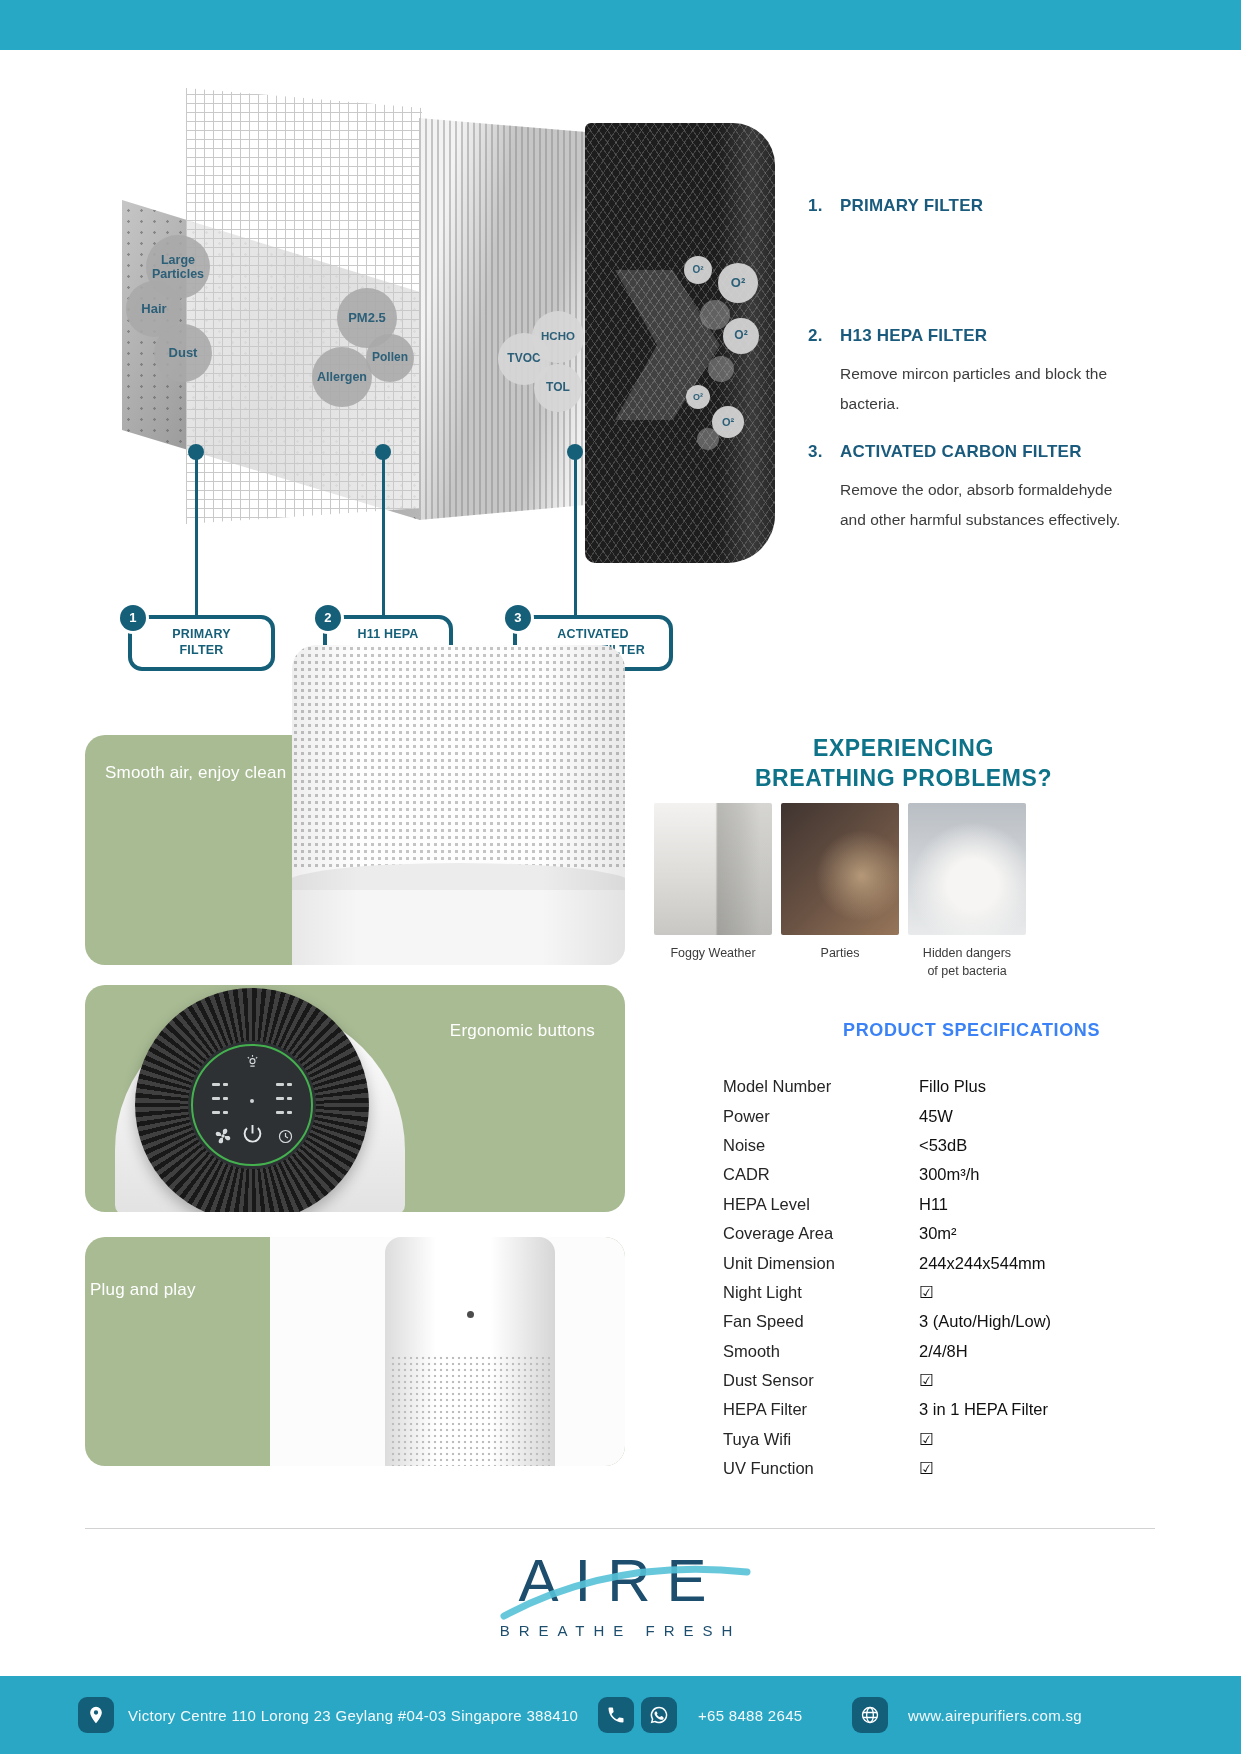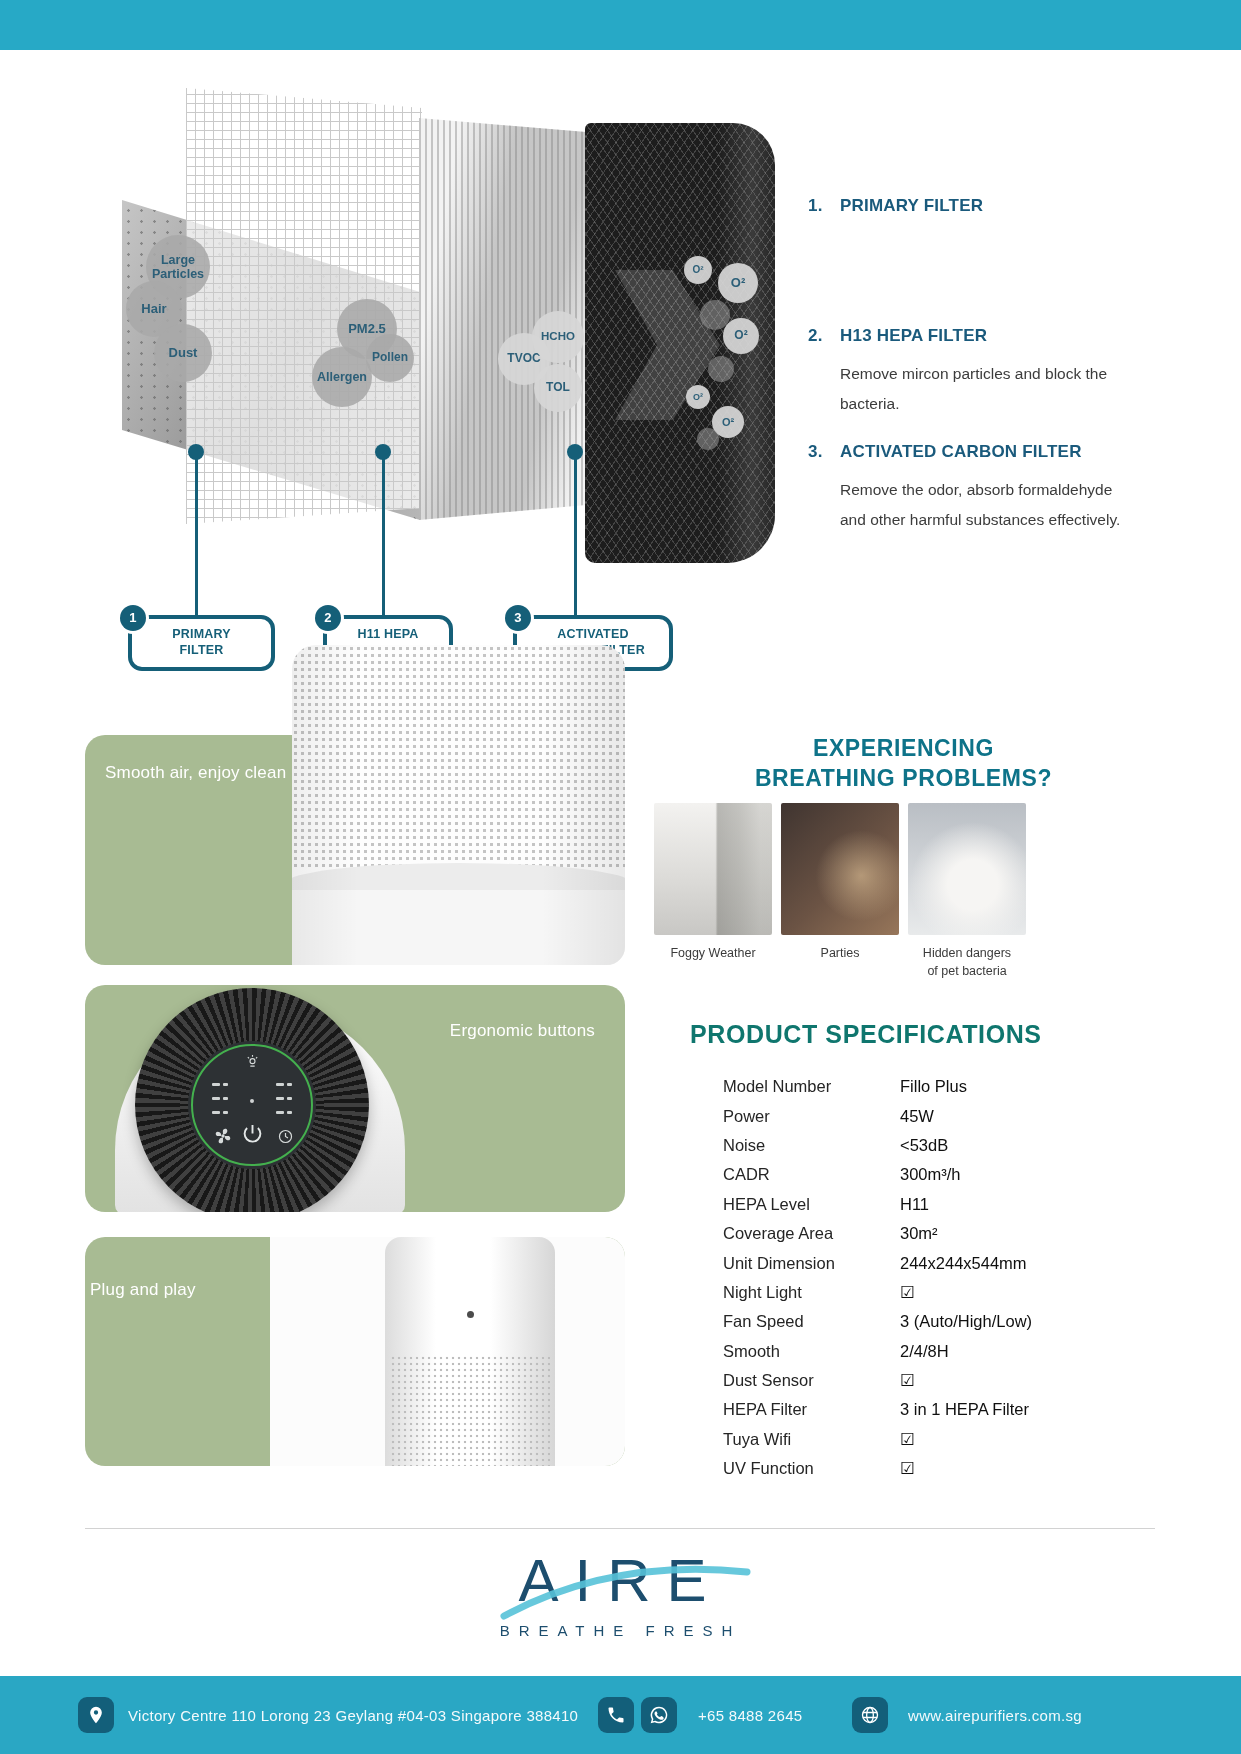--- a/index.html
+++ b/index.html
@@ -105,24 +105,24 @@
   .card .cap{margin:9px auto 0;max-width:102px;text-align:center;font-size:12.5px;line-height:1.45;color:#3b3b3b;}
   .ph1{background:linear-gradient(90deg,rgba(255,255,255,0) 52%,rgba(112,112,106,.45) 54%,rgba(138,138,132,.45) 72%,rgba(160,160,154,.35) 90%),
        linear-gradient(180deg,#f3f2f0 0%,#dddcd9 55%,#c8c7c4 100%);}
   .ph2{background:linear-gradient(180deg,#6f7073 0 42%,#8d8a8b 42% 55%,#d8cfcc 55% 72%,#efe8e6 72%);}
   .ph3{background:radial-gradient(circle at 68% 55%,rgba(235,205,160,.55),rgba(235,205,160,0) 42%),
        linear-gradient(135deg,#3f3430,#6b5344 55%,#97765a);}
   .ph4{background:radial-gradient(circle at 55% 62%,#f6f5f3 24%,rgba(246,245,243,0) 60%),
        linear-gradient(180deg,#b9bec4,#d6d9dc 60%,#e8eaeb);}
 
   
-  .stitle{left:690px;top:1020px;width:410px;text-align:left;color:#0f766e;font-weight:bold;
-          font-size:25px;letter-spacing:.6px;}
+  .stitle{left:690px;top:1020px;width:410px;text-align:right;color:#3b82f6;font-weight:bold;
+          font-size:18px;letter-spacing:.6px;}
   .specs{left:723px;top:1072px;width:390px;}
-  .srow{display:flex;align-items:center;height:29.4px;font-size:16.5px;}
+  .srow{display:flex;align-items:center;height:29.4px;font-size:16.5px;gap:19px;}
   .srow .sl{width:177px;color:#252525;}
   .srow .sv{color:#101010;}
 
   
   .divider{left:85px;top:1528px;width:1070px;height:1px;background:#d2d2d2;}
   .brand{left:0;top:1546px;width:1241px;text-align:center;color:#1d4e6e;font-size:60px;
          letter-spacing:16px;font-weight:400;}
   .tagline{left:0;top:1622px;width:1241px;text-align:center;color:#1d4e6e;font-size:15px;letter-spacing:9px;}
   .swoosh{left:492px;top:1548px;}
 </style>
@@ -141,21 +141,21 @@
 
   <div class="abs bub dark" style="left:146px;top:235px;width:64px;height:64px;font-size:12.5px;">
       <span>Large Particles</span>
     </div>
   <div class="abs bub dark" style="left:126px;top:281px;width:56px;height:56px;font-size:13px;">
       <span>Hair</span>
     </div>
   <div class="abs bub dark" style="left:154px;top:324px;width:58px;height:58px;font-size:13px;">
       <span>Dust</span>
     </div>
-  <div class="abs bub dark" style="left:337px;top:299px;width:60px;height:60px;font-size:13px;">
+  <div class="abs bub dark" style="left:337px;top:288px;width:60px;height:60px;font-size:13px;">
       <span>PM2.5</span>
     </div>
   <div class="abs bub dark" style="left:366px;top:334px;width:48px;height:48px;font-size:12px;">
       <span>Pollen</span>
     </div>
   <div class="abs bub dark" style="left:312px;top:347px;width:60px;height:60px;font-size:12.5px;">
       <span>Allergen</span>
     </div>
   <div class="abs bub lite" style="left:498px;top:333px;width:52px;height:52px;font-size:12px;">
       <span>TVOC</span>

